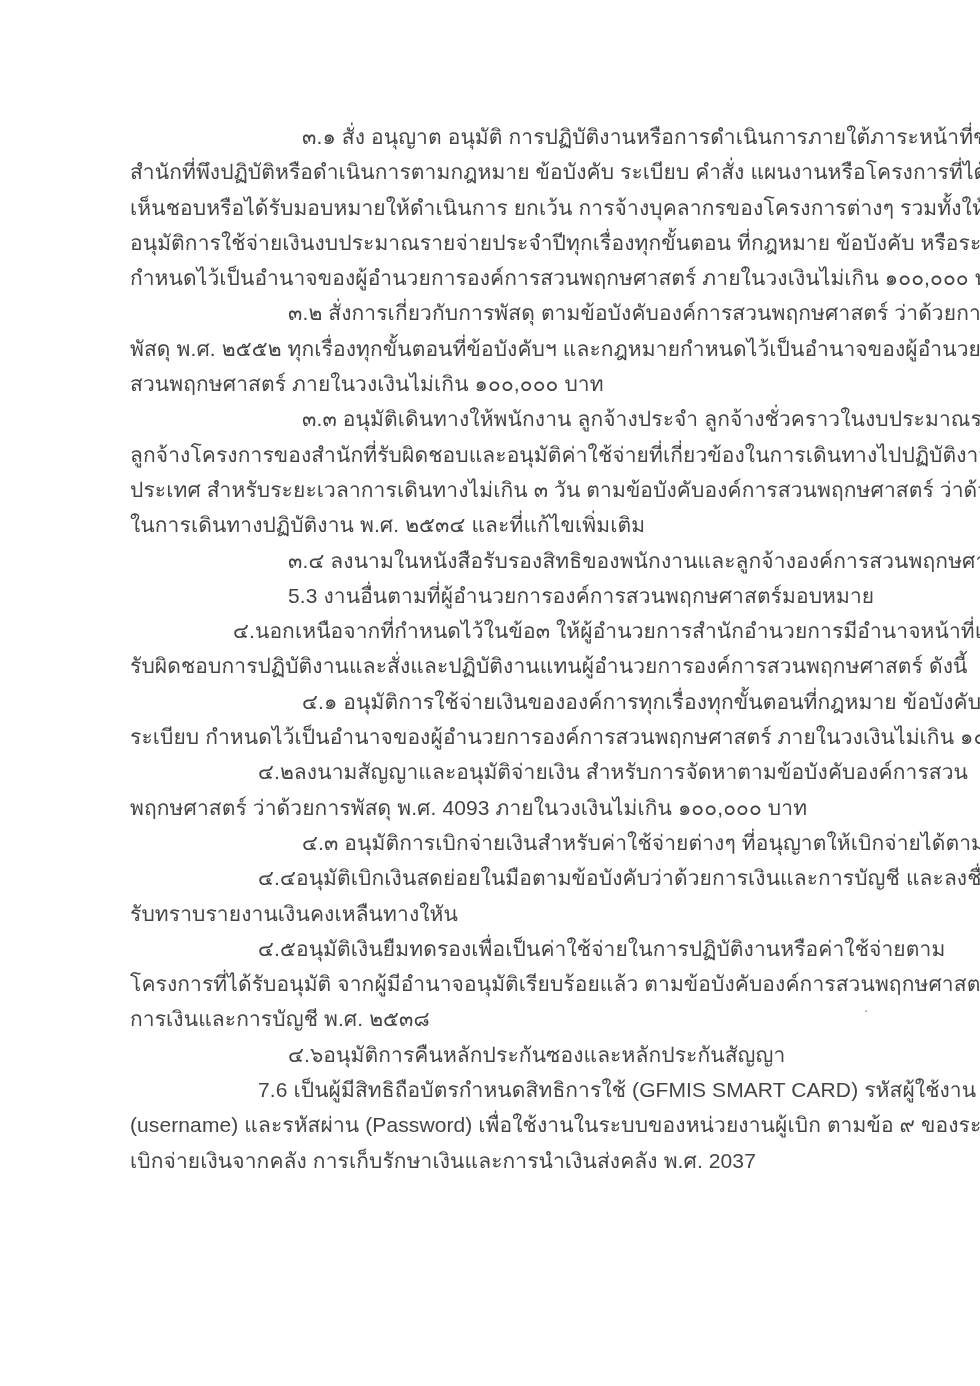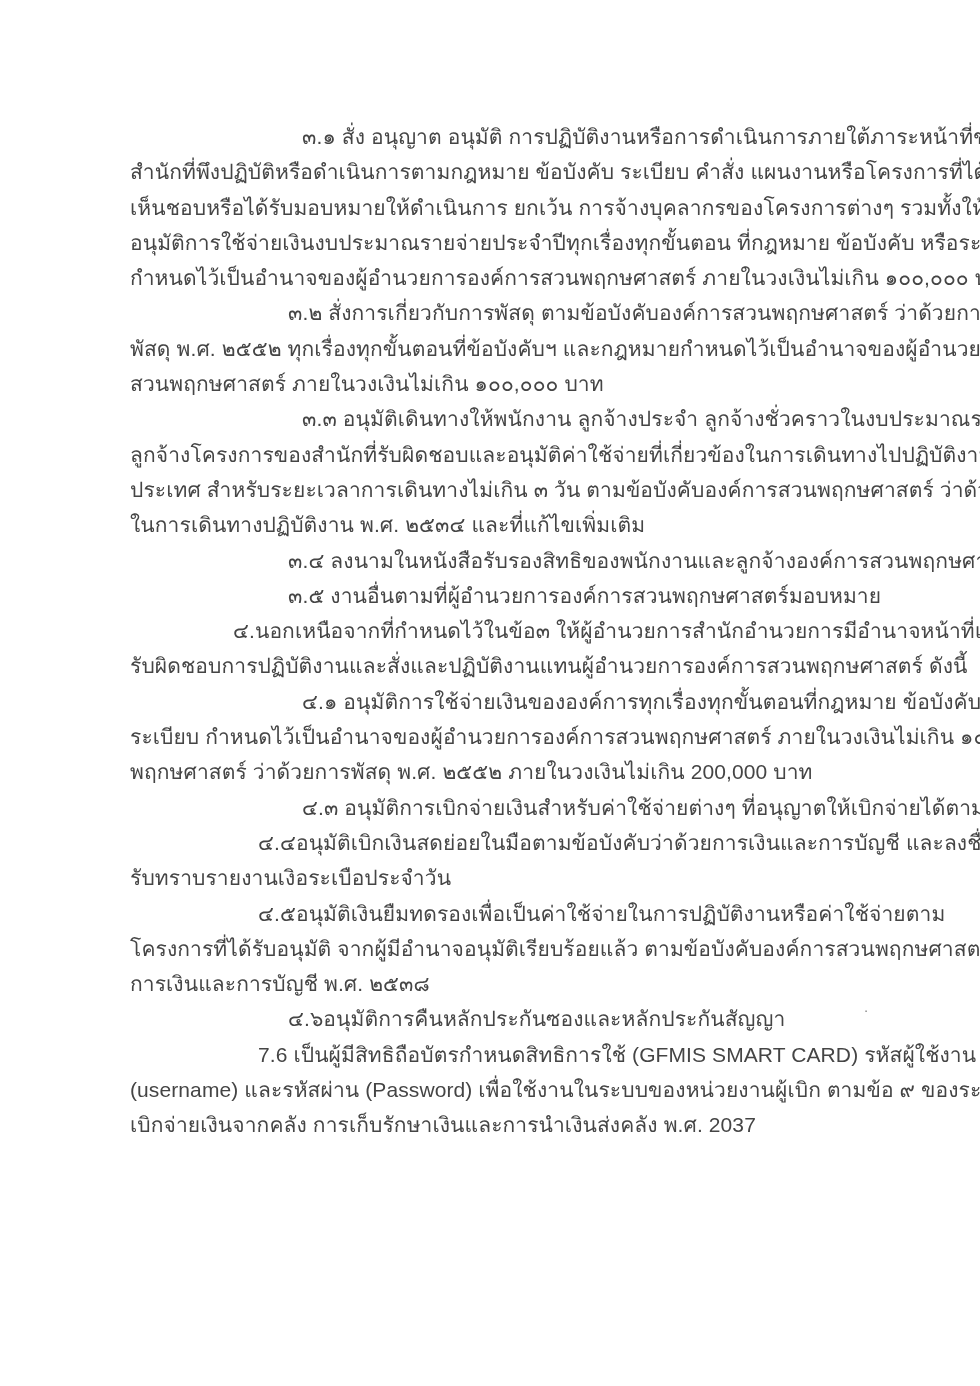--- a/index.html
+++ b/index.html
@@ -64,29 +64,30 @@
     <div class="ln full">อนุมัติการใช้จ่ายเงินงบประมาณรายจ่ายประจำปีทุกเรื่องทุกขั้นตอน ที่กฎหมาย ข้อบังคับ หรือระเบียบ</div>
     <div class="ln">กำหนดไว้เป็นอำนาจของผู้อำนวยการองค์การสวนพฤกษศาสตร์ ภายในวงเงินไม่เกิน ๑๐๐,๐๐๐ บาท</div>
     <div class="ln i155 full">๓.๒ สั่งการเกี่ยวกับการพัสดุ ตามข้อบังคับองค์การสวนพฤกษศาสตร์ ว่าด้วยการ</div>
     <div class="ln full">พัสดุ พ.ศ. ๒๕๕๒ ทุกเรื่องทุกขั้นตอนที่ข้อบังคับฯ และกฎหมายกำหนดไว้เป็นอำนาจของผู้อำนวยการองค์การ</div>
     <div class="ln">สวนพฤกษศาสตร์ ภายในวงเงินไม่เกิน ๑๐๐,๐๐๐ บาท</div>
     <div class="ln i170 full">๓.๓ อนุมัติเดินทางให้พนักงาน ลูกจ้างประจำ ลูกจ้างชั่วคราวในงบประมาณรวมทั้ง</div>
     <div class="ln full">ลูกจ้างโครงการของสำนักที่รับผิดชอบและอนุมัติค่าใช้จ่ายที่เกี่ยวข้องในการเดินทางไปปฏิบัติงานภายใน</div>
     <div class="ln full">ประเทศ สำหรับระยะเวลาการเดินทางไม่เกิน ๓ วัน ตามข้อบังคับองค์การสวนพฤกษศาสตร์ ว่าด้วยค่าใช้จ่าย</div>
     <div class="ln">ในการเดินทางปฏิบัติงาน พ.ศ. ๒๕๓๔ และที่แก้ไขเพิ่มเติม</div>
     <div class="ln i155 full">๓.๔ ลงนามในหนังสือรับรองสิทธิของพนักงานและลูกจ้างองค์การสวนพฤกษศาสตร์</div>
-    <div class="ln i155">๓.๕ งานอื่นตามที่ผู้อำนวยการองค์การสวนพฤกษศาสตร์มอบหมาย</div>
+    <div class="ln i155">5.3 งานอื่นตามที่ผู้อำนวยการองค์การสวนพฤกษศาสตร์มอบหมาย</div>
     <div class="ln i100 full">๔.นอกเหนือจากที่กำหนดไว้ในข้อ๓ ให้ผู้อำนวยการสำนักอำนวยการมีอำนาจหน้าที่และ</div>
     <div class="ln">รับผิดชอบการปฏิบัติงานและสั่งและปฏิบัติงานแทนผู้อำนวยการองค์การสวนพฤกษศาสตร์ ดังนี้</div>
     <div class="ln i170">๔.๑ อนุมัติการใช้จ่ายเงินขององค์การทุกเรื่องทุกขั้นตอนที่กฎหมาย ข้อบังคับ หรือ</div>
     <div class="ln full">ระเบียบ กำหนดไว้เป็นอำนาจของผู้อำนวยการองค์การสวนพฤกษศาสตร์ ภายในวงเงินไม่เกิน ๑๐๐,๐๐๐ บาท</div>
-    <div class="ln">พฤกษศาสตร์ ว่าด้วยการพัสดุ พ.ศ. ๒๕๕๒ ภายในวงเงินไม่เกิน 200,000 บาท</div>
+    <div class="ln i125 full">๔.๒ลงนามสัญญาและอนุมัติจ่ายเงิน สำหรับการจัดหาตามข้อบังคับองค์การสวน</div>
+    <div class="ln">พฤกษศาสตร์ ว่าด้วยการพัสดุ พ.ศ. 4093 ภายในวงเงินไม่เกิน ๑๐๐,๐๐๐ บาท</div>
     <div class="ln i170">๔.๓ อนุมัติการเบิกจ่ายเงินสำหรับค่าใช้จ่ายต่างๆ ที่อนุญาตให้เบิกจ่ายได้ตาม</div>
     <div class="ln i125 full">๔.๔อนุมัติเบิกเงินสดย่อยในมือตามข้อบังคับว่าด้วยการเงินและการบัญชี และลงชื่อ</div>
-    <div class="ln">รับทราบรายงานเงิอระเบือประจำวัน</div>
+    <div class="ln">รับทราบรายงานเงินคงเหลืนทางใหัน</div>
     <div class="ln i125">๔.๕อนุมัติเงินยืมทดรองเพื่อเป็นค่าใช้จ่ายในการปฏิบัติงานหรือค่าใช้จ่ายตาม</div>
     <div class="ln full">โครงการที่ได้รับอนุมัติ จากผู้มีอำนาจอนุมัติเรียบร้อยแล้ว ตามข้อบังคับองค์การสวนพฤกษศาสตร์ว่าด้วย</div>
     <div class="ln">การเงินและการบัญชี พ.ศ. ๒๕๓๘</div>
     <div class="ln i155">๔.๖อนุมัติการคืนหลักประกันซองและหลักประกันสัญญา</div>
     <div class="ln i125 full">7.6 เป็นผู้มีสิทธิถือบัตรกำหนดสิทธิการใช้ (GFMIS SMART CARD) รหัสผู้ใช้งาน</div>
     <div class="ln full">(username) และรหัสผ่าน (Password) เพื่อใช้งานในระบบของหน่วยงานผู้เบิก ตามข้อ ๙ ของระเบียบการ</div>
     <div class="ln">เบิกจ่ายเงินจากคลัง การเก็บรักษาเงินและการนำเงินส่งคลัง พ.ศ. 2037</div>
   </div>
   <div class="artifact-dot">.</div>
 </div>

